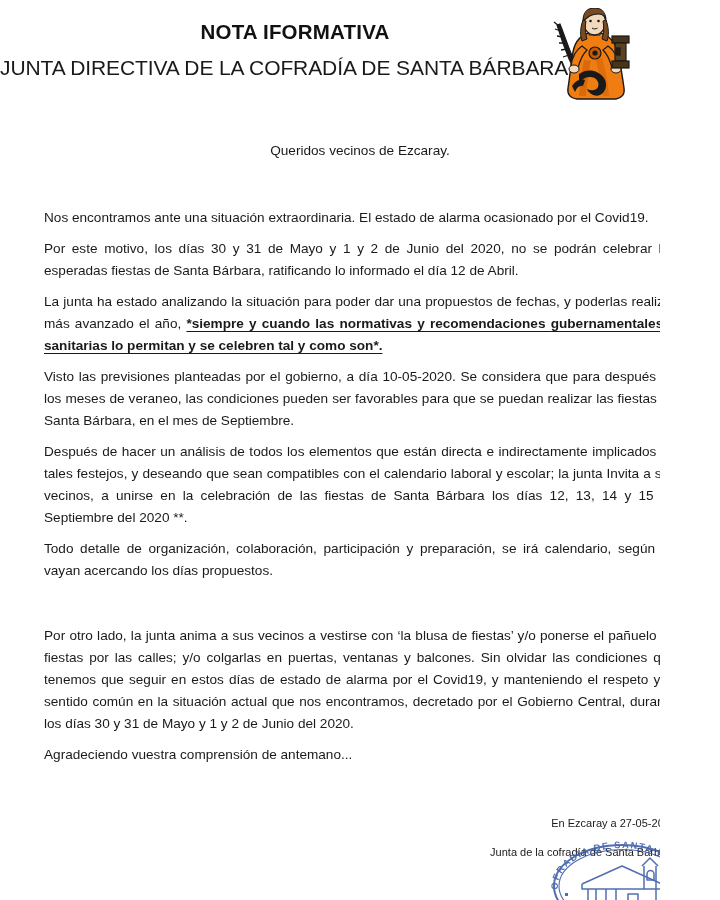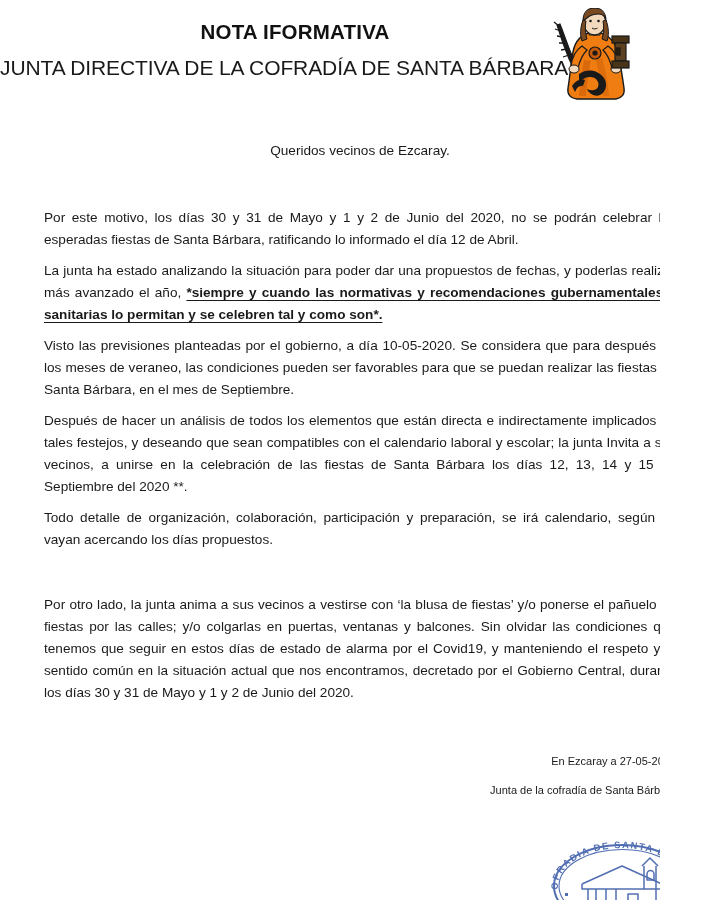--- a/index.html
+++ b/index.html
@@ -157,36 +157,38 @@
       </svg>
     </div>
   </div>
 
   <div class="body-area">
 
     <p class="para greeting">Queridos vecinos de Ezcaray.</p>
 
     <div class="spacer-sm"></div>
 
+    <p class="para">Nos encontramos ante una situación extraordinaria. El estado de alarma ocasionado por el Covid19.</p>
 
     <p class="para">Por este motivo, los días 30 y 31 de Mayo y 1 y 2 de Junio del 2020, no se podrán celebrar las esperadas fiestas de Santa Bárbara, ratificando lo informado el día 12 de Abril.</p>
 
     <p class="para"><span>La junta ha estado analizando la situación para poder dar una propuestos de fechas, y poderlas realizar más avanzado el año, </span><span class="emph">*siempre y cuando las normativas y recomendaciones gubernamentales y sanitarias lo permitan y se celebren tal y como son*.</span></p>
 
     <p class="para">Visto las previsiones planteadas por el gobierno, a día 10-05-2020. Se considera que para después de los meses de veraneo, las condiciones pueden ser favorables para que se puedan realizar las fiestas de Santa Bárbara, en el mes de Septiembre.</p>
 
     <p class="para">Después de hacer un análisis de todos los elementos que están directa e indirectamente implicados en tales festejos, y deseando que sean compatibles con el calendario laboral y escolar; la junta Invita a sus vecinos, a unirse en la celebración de las fiestas de Santa Bárbara los días 12, 13, 14 y 15 de Septiembre del 2020 **.</p>
 
     <p class="para">Todo detalle de organización, colaboración, participación y preparación, se irá calendario, según se vayan acercando los días propuestos.</p>
 
     <div class="spacer-md"></div>
 
     <p class="para">Por otro lado, la junta anima a sus vecinos a vestirse con ‘la blusa de fiestas’ y/o ponerse el pañuelo de fiestas por las calles; y/o colgarlas en puertas, ventanas y balcones. Sin olvidar las condiciones que tenemos que seguir en estos días de estado de alarma por el Covid19, y manteniendo el respeto y el sentido común en la situación actual que nos encontramos, decretado por el Gobierno Central, durante los días 30 y 31 de Mayo y 1 y 2 de Junio del 2020.</p>
 
 
+    <p class="para">Agradeciendo vuestra comprensión de antemano...</p>
 
     <div class="spacer-lg"></div>
 
     <div class="sign-block">
       <p class="sign-line">En Ezcaray a 27-05-2020</p>
       <p class="sign-line">Junta de la cofradía de Santa Bárbara</p>
     </div>
   </div>
 
   <div class="stamp">

